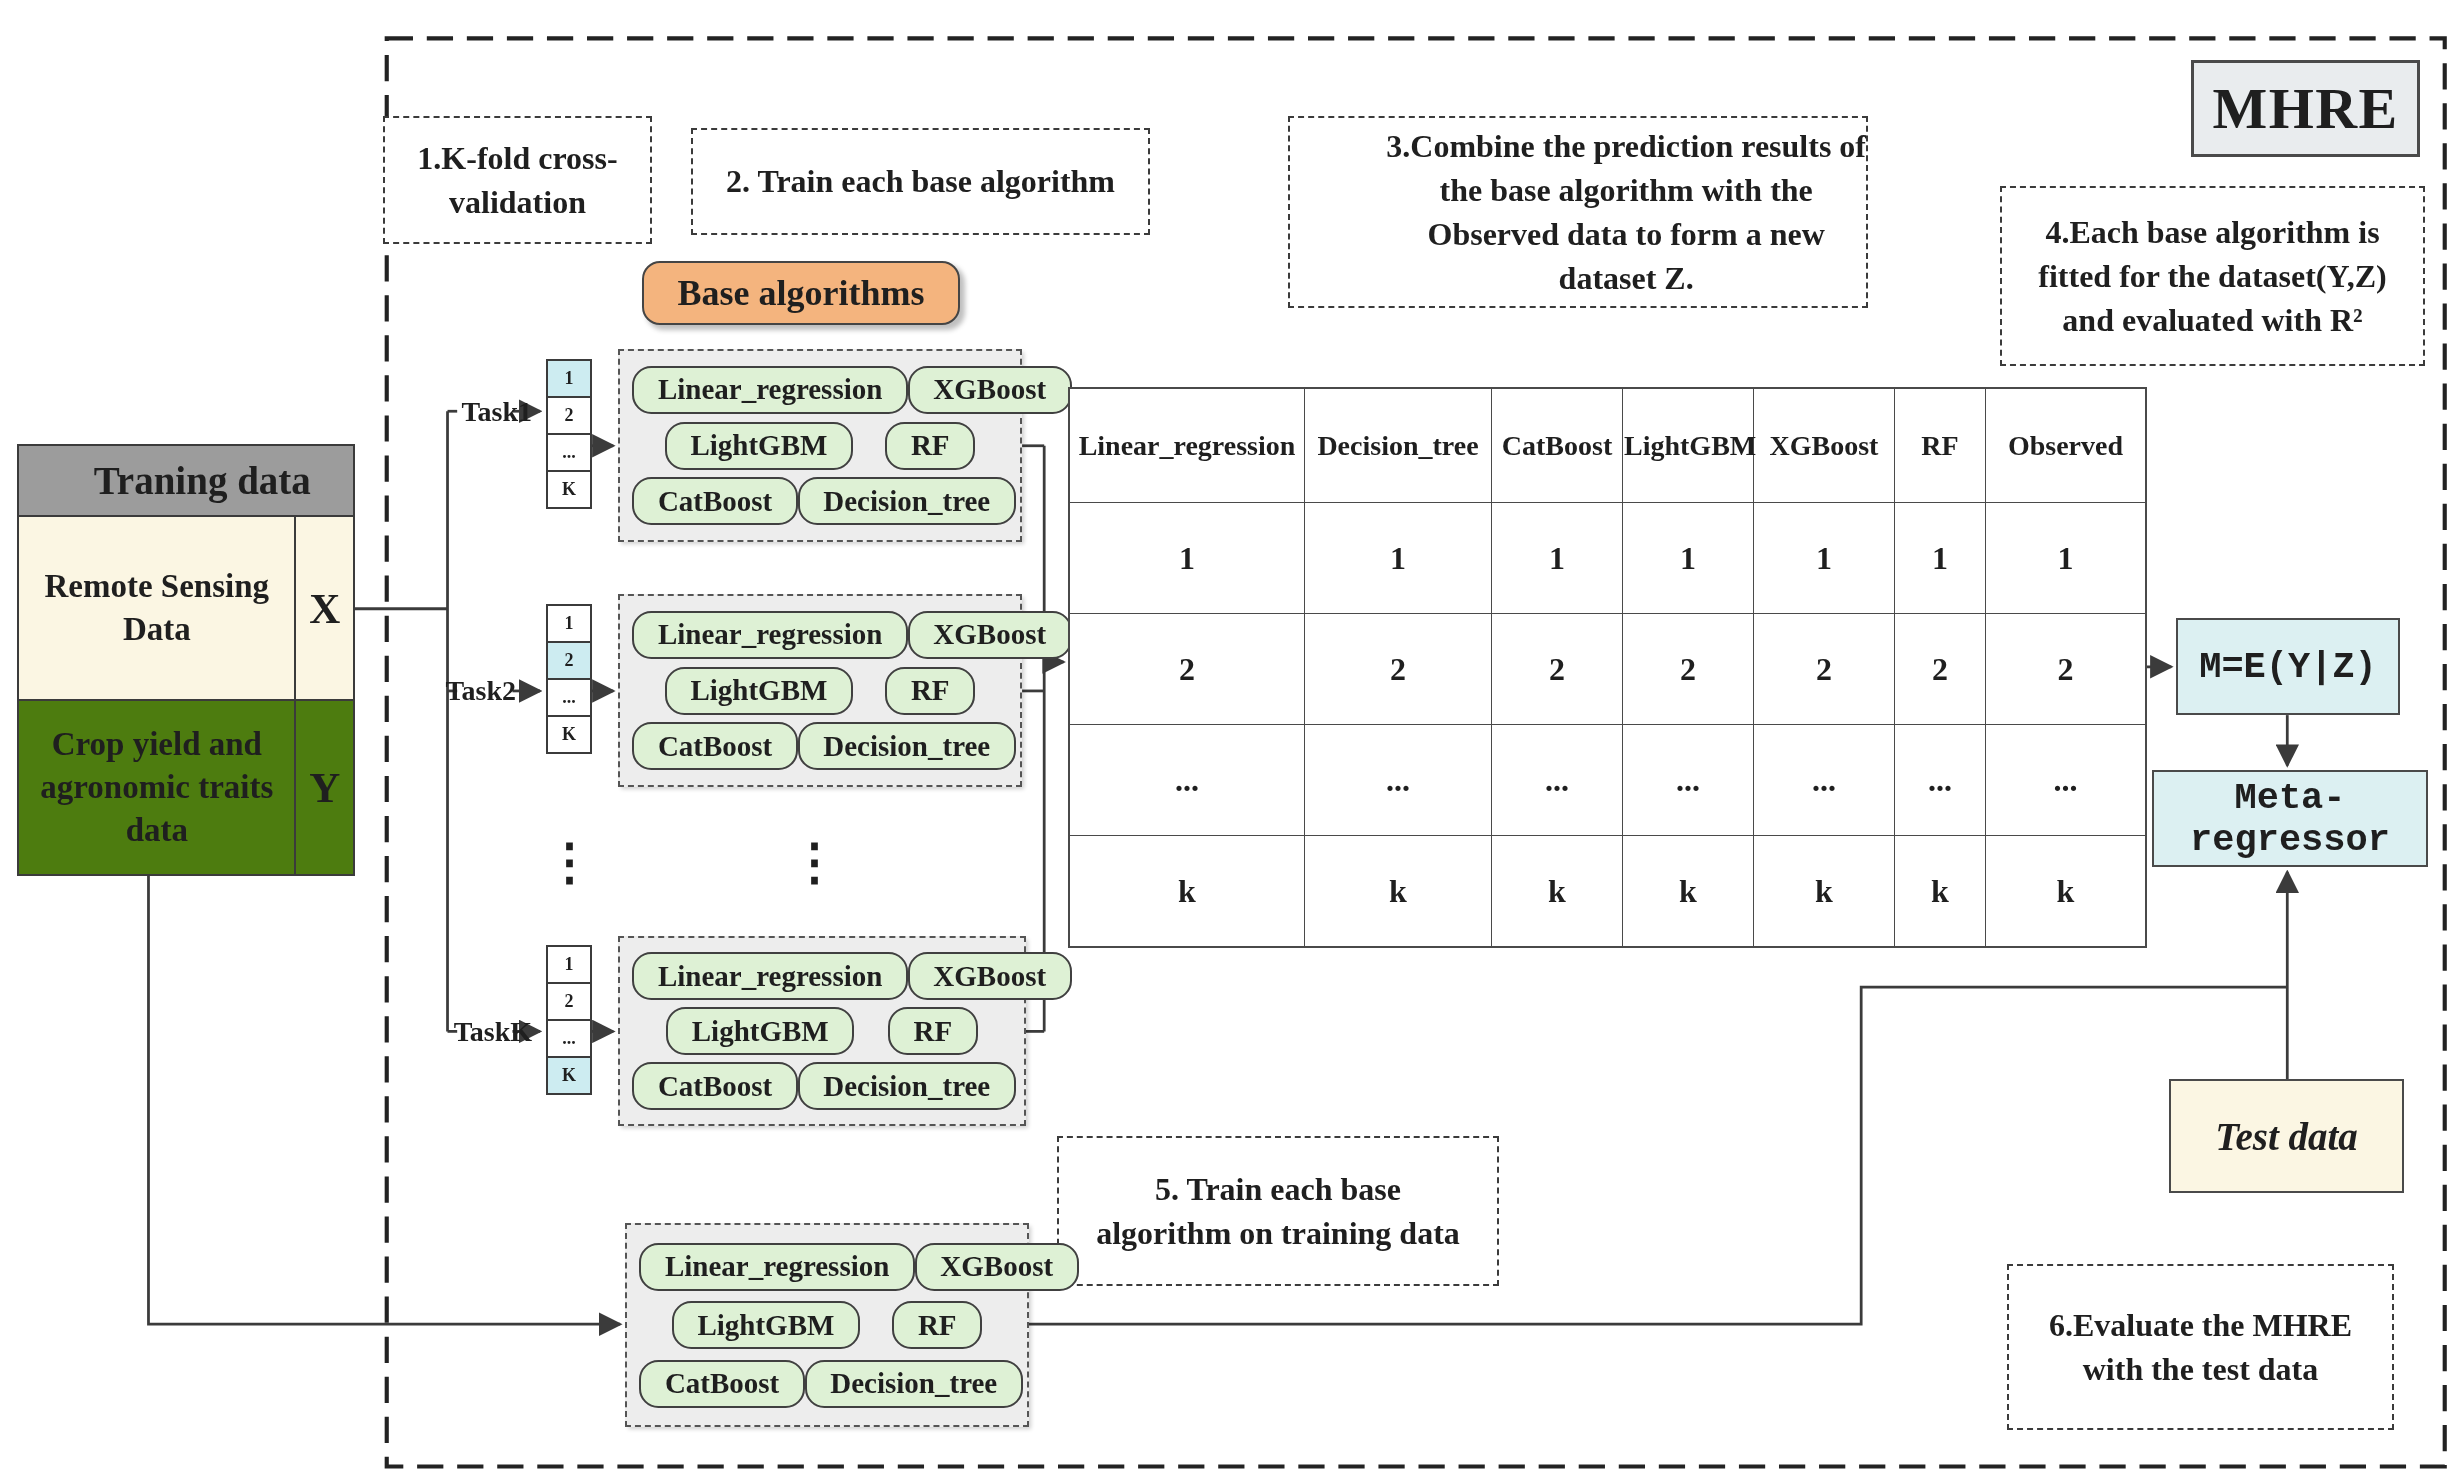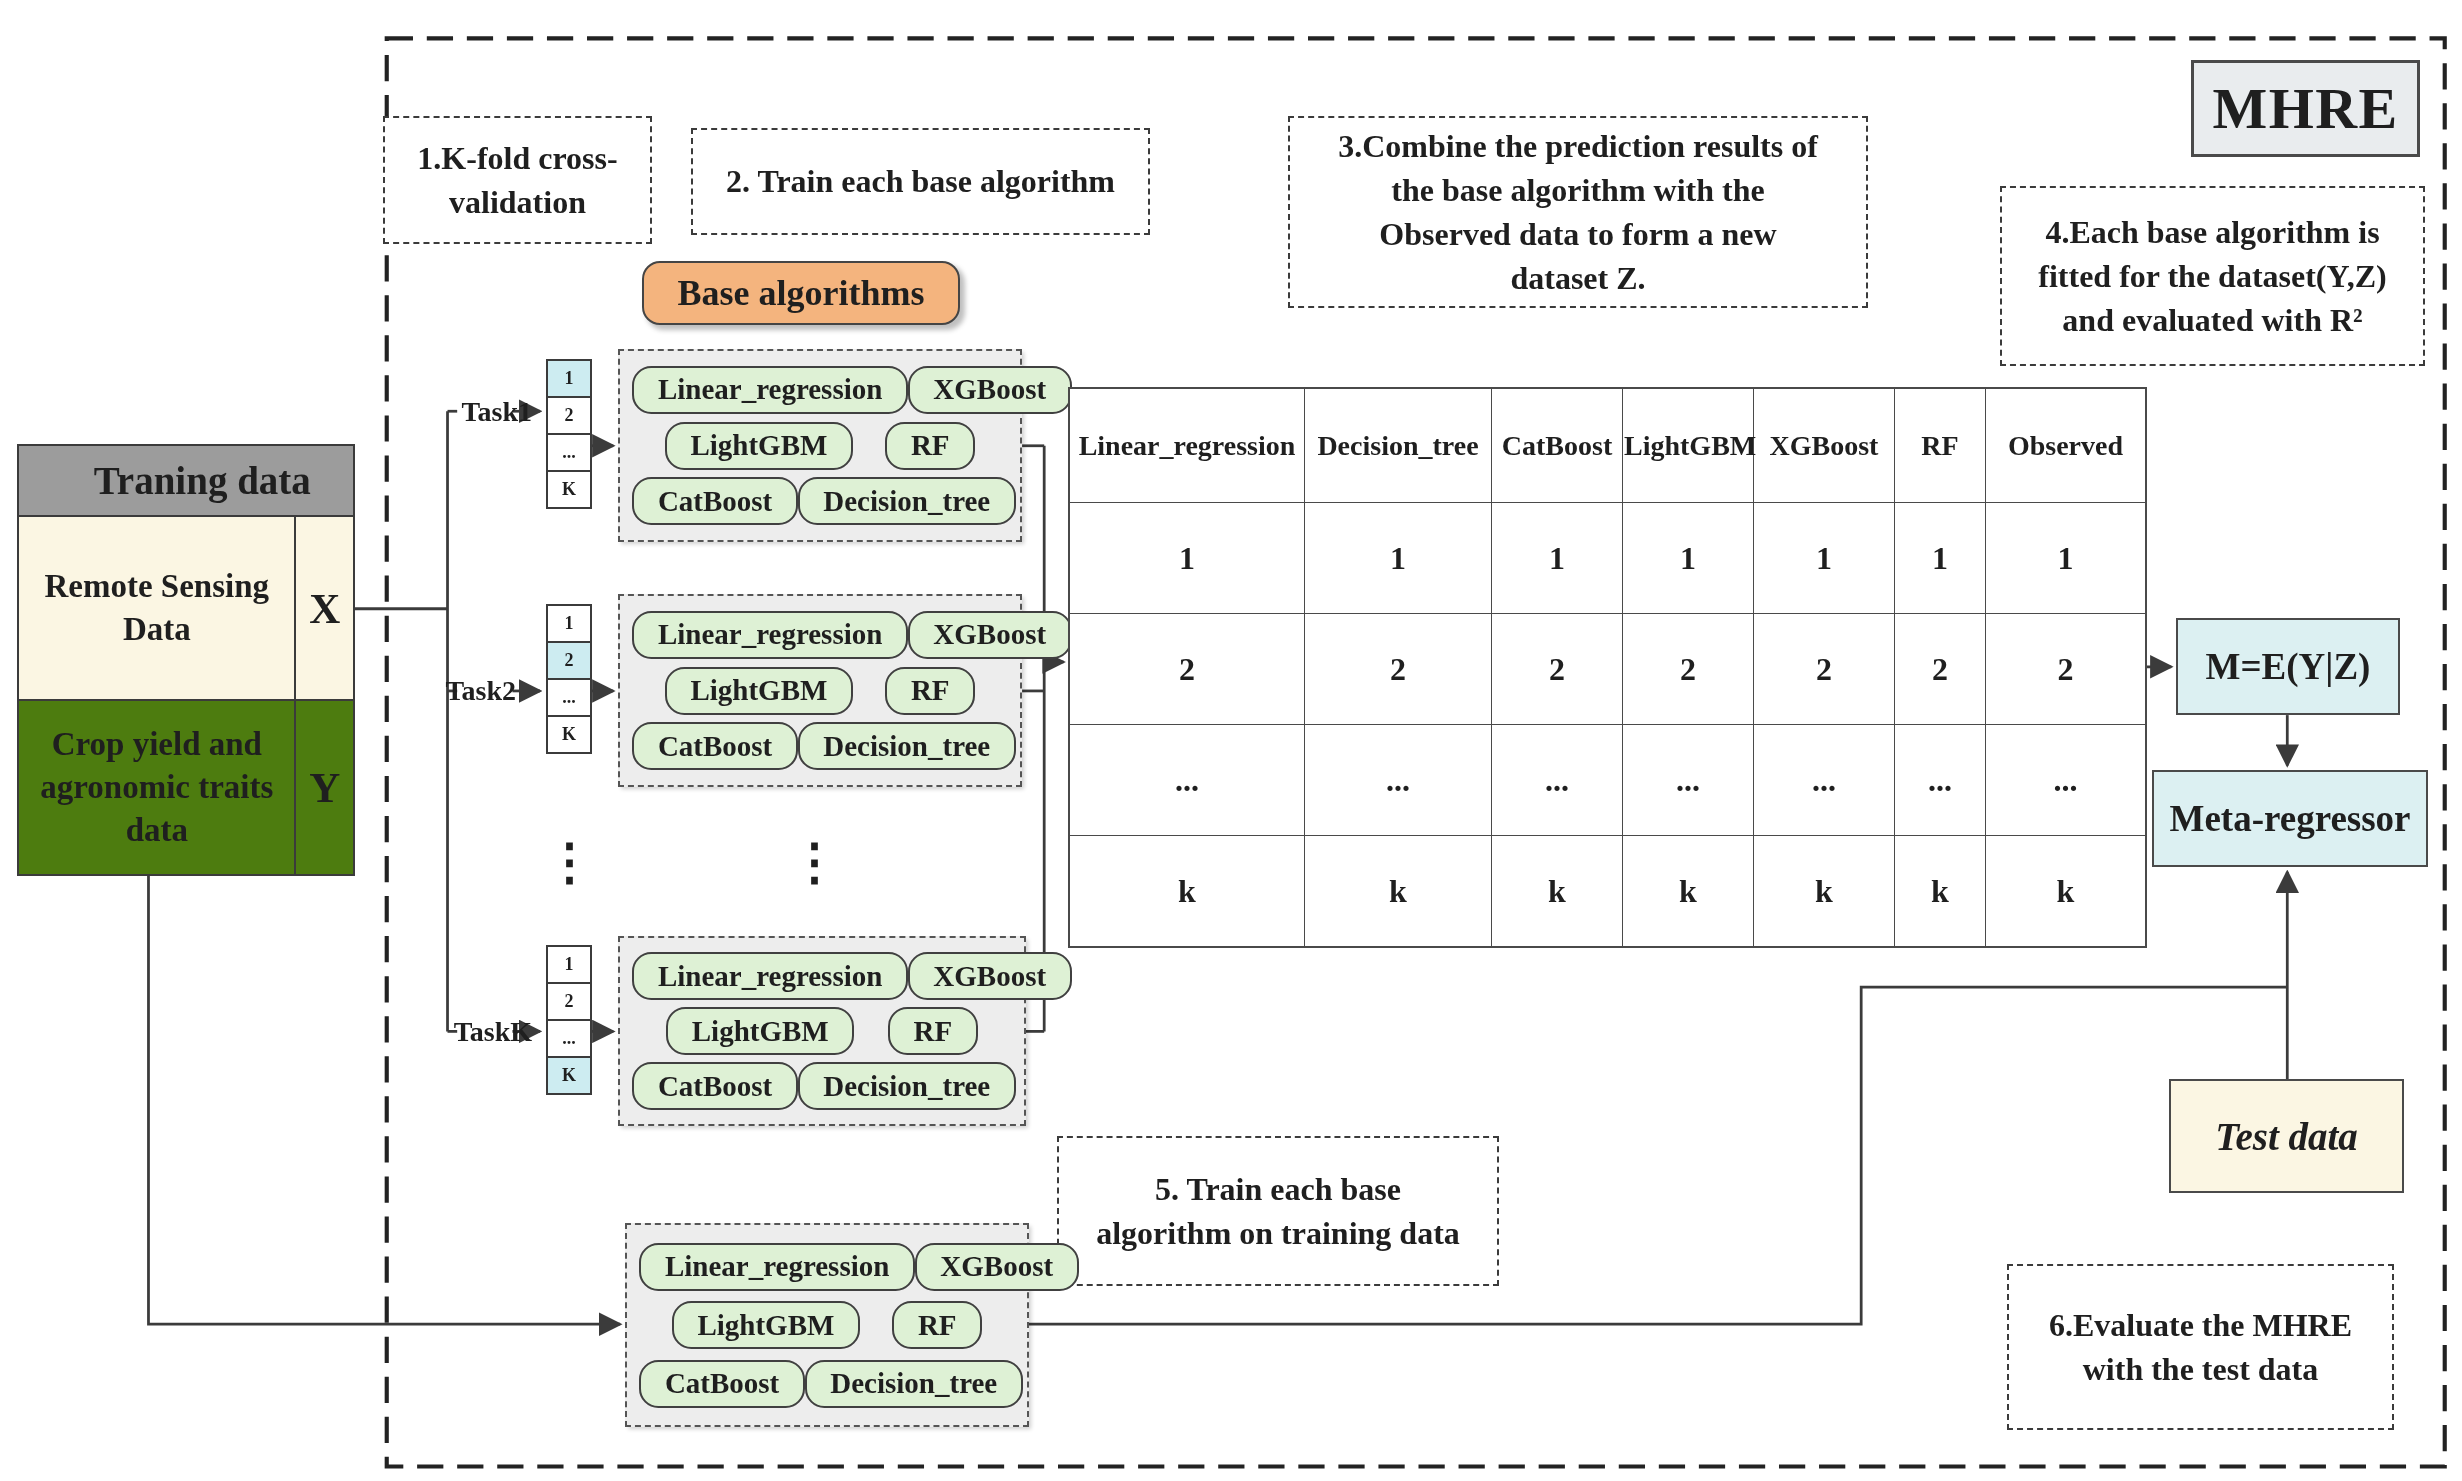--- a/index.html
+++ b/index.html
@@ -16,21 +16,21 @@
   
 
   
   #mhre{left:2191px;top:60px;width:229px;height:97px;background:#E9ECEE;border:3.5px solid #4a4a4a;font-size:58px;letter-spacing:1.4px;}
 
   
   .step{border:2.1px dashed #3b3b3b;background:#ffffff;font-size:32px;line-height:1.38;}
   .step .ln{white-space:nowrap;}
   #step1{left:383px;top:116px;width:269px;height:128px;}
   #step2{left:691px;top:128px;width:459px;height:107px;}
-  #step3{left:1288px;top:116px;width:580px;height:192px;}
+  #step3{left:1288px;top:116px;width:580px;height:192px;justify-content:flex-end;}
   #step4{left:2000px;top:186px;width:425px;height:180px;}
   #step5{left:1057px;top:1136px;width:442px;height:150px;}
   #step6{left:2007px;top:1264px;width:387px;height:166px;}
 
   
   #train{left:17.3px;top:444px;width:338px;border:2.8px solid #3b3b3b;background:#FBF6E3;}
   #train .hd{height:69px;background:#9C9C9C;border-bottom:2.8px solid #3b3b3b;font-size:39px;padding-left:32px;}
   #train .row{display:flex;}
   #train .row.r1{height:182px;background:#FBF6E3;}
   #train .row.r2{height:173px;background:#4d7c0f;border-top:2.8px solid #3b3b3b;}
@@ -69,21 +69,21 @@
   #dots-fold{left:549px;top:837px;width:41px;}
   #dots-group{left:794px;top:837px;width:41px;}
 
   
   #ptable{left:1068px;top:387px;width:1056px;height:556px;border:2.8px solid #4a4a4a;background:#fff;border-collapse:collapse;table-layout:fixed;}
   #ptable th,#ptable td{border:1.4px solid #4a4a4a;text-align:center;vertical-align:middle;font-weight:bold;}
   #ptable th{height:111px;font-size:28px;}
   #ptable td{height:108px;font-size:32px;}
 
   
-  .cyanbox{background:#DCF0F2;border:2.8px solid #4a4a4a;font-size:37px;}
+  .cyanbox{background:#DCF0F2;border:2.8px solid #4a4a4a;font-size:37px;font-family:Liberation Mono, monospace;}
   #mbox{left:2176px;top:618px;width:224px;height:97px;}
   #meta{left:2152px;top:770px;width:276px;height:97px;}
   #test{left:2169px;top:1079px;width:235px;height:114px;background:#FBF6E3;border:2.8px solid #4a4a4a;font-size:39px;font-style:italic;}
 </style>
 </head>
 <body>
 
 <div id="canvas">
 
   <svg id="wires" viewBox="0 0 3565 2145">

